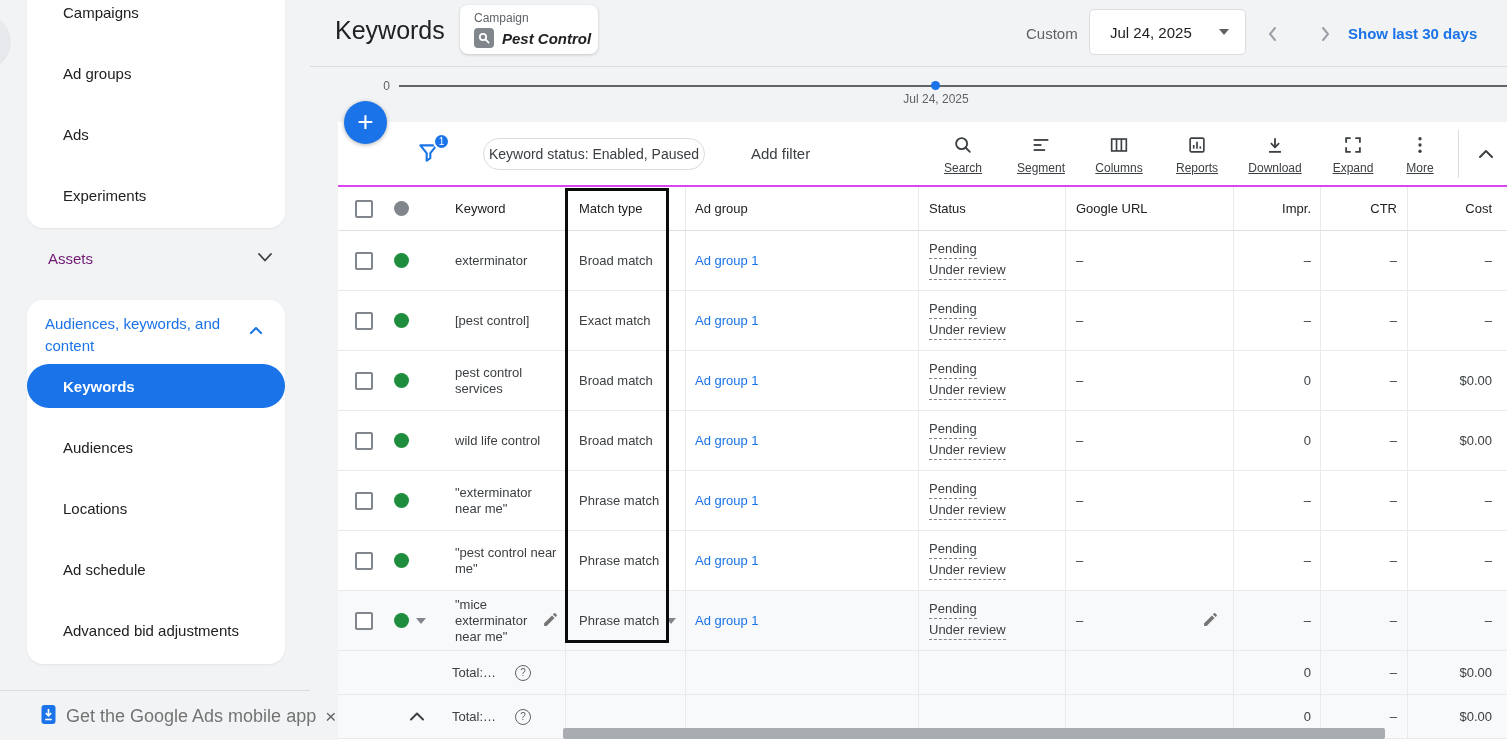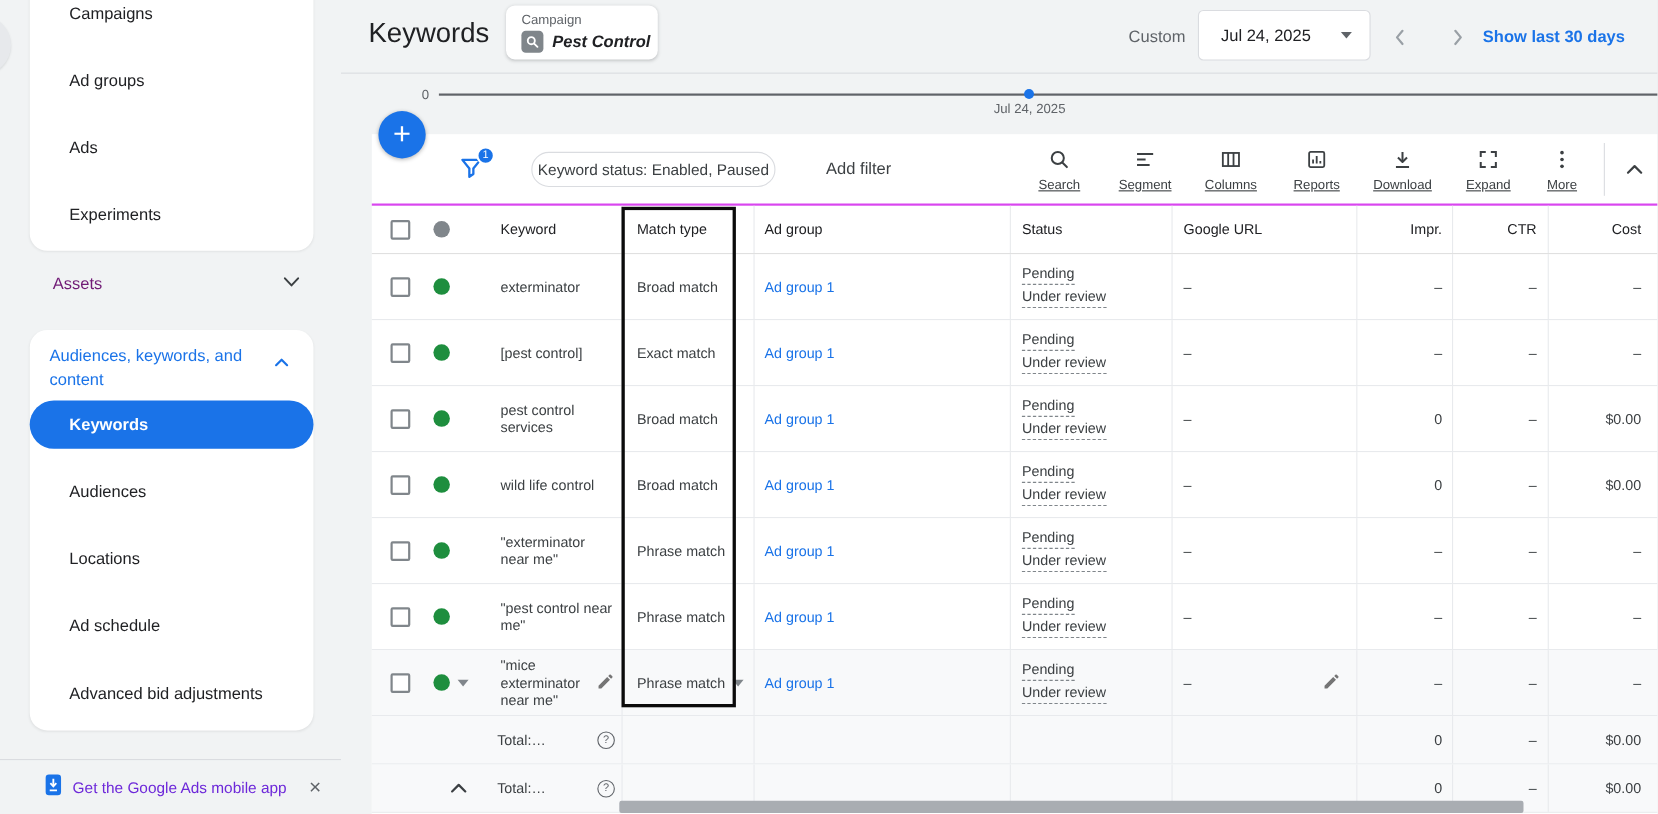--- a/index.html
+++ b/index.html
@@ -16,21 +16,21 @@
   .nav-item { height:61px; display:flex; align-items:center; padding-left:36px; font-size:15px; color:#202124; cursor:pointer; }
   .assets-row { position:absolute; left:48px; top:250px; width:225px; height:32px; display:flex; align-items:flex-start; justify-content:space-between; font-size:15px; color:#701a75; cursor:pointer; }
   .card2 { top:300px; height:364px; }
   .section-header { display:flex; align-items:flex-start; padding:13px 14px 0 18px; cursor:pointer; }
   .section-title { width:192px; font-size:15px; line-height:22px; color:#1a73e8; }
   .section-chevron { margin-top:8px; margin-left:12px; }
   .pill-selected { margin-top:7px; height:44px; width:258px; border-radius:24px; background:#1a73e8; display:flex; align-items:center; padding-left:36px; font-size:15px; font-weight:bold; color:#fff; cursor:pointer; }
   .card2 .nav-item.first { margin-top:9px; }
   .sidebar-divider { position:absolute; left:0; top:690px; width:310px; height:1px; background:#dadce0; }
   .promo { position:absolute; left:40px; top:701px; width:252px; height:30px; display:flex; align-items:center; gap:9px; }
-  .promo-label { font-size:14px; color:#6d28d9; cursor:pointer; white-space:nowrap; }
+  .promo-label { font-size:18px; color:#737373; cursor:pointer; white-space:nowrap; }
   .promo-close { margin-left:auto; font-size:19px; color:#5f6368; line-height:1; cursor:pointer; }
   
   .main { position:absolute; left:310px; top:0; width:1197px; height:740px; }
   .page-title { position:absolute; left:25px; top:16px; font-size:25px; font-weight:400; color:#202124; }
   .campaign-chip { position:absolute; left:150px; top:5px; width:138px; height:49px; background:#fff; border-radius:8px; box-shadow:0 1px 3px rgba(60,64,67,.25); padding:6px 0 0 14px; cursor:pointer; }
   .chip-label { font-size:12px; color:#5f6368; }
   .chip-row { display:flex; align-items:center; margin-top:3px; }
   .chip-badge { width:20px; height:20px; border-radius:4px; background:#80868b; display:flex; align-items:center; justify-content:center; }
   .chip-value { margin-left:8px; font-size:15px; font-weight:bold; color:#202124;font-style:italic; }
   .custom-label { position:absolute; left:716px; top:25px; font-size:15px; color:#5f6368; }
@@ -87,21 +87,21 @@
   .trow.hover { background:#f8f9fa; }
   .kw-text { line-height:16px; word-break:break-word; }
   .link { color:#1a73e8; cursor:pointer; }
   .status-stack { display:flex; flex-direction:column; align-items:flex-start; gap:3px; padding:10px 0; }
   .status-line { font-size:13px; line-height:15px; color:#3c4043; border-bottom:1px dashed #80868b; padding-bottom:2px; }
   .small-caret { width:0; height:0; border-left:5px solid transparent; border-right:5px solid transparent; border-top:6px solid #80868b; margin-left:7px; flex:none; }
   .pencil { flex:none; cursor:pointer; }
   .kw-pencil { margin-left:4px; }
   .fu-pencil { margin-left:auto; margin-right:14px; }
   .total-row { height:44px; background:#f8f9fa; border-bottom:1px solid #e8eaed; }
-  .total-label-cell { padding-left:12px; gap:4px;justify-content:space-between; }
+  .total-label-cell { padding-left:12px; gap:19px; }
   .help-circle { width:16px; height:16px; border:1.5px solid #5f6368; border-radius:50%; font-size:10px; color:#5f6368; display:flex; align-items:center; justify-content:center; flex:none; cursor:pointer; }
   .total-collapse { justify-content:center; cursor:pointer; }
   .bottom-strip { height:4px; background:#fff; }
   .hscroll { position:absolute; left:225px; bottom:1px; width:822px; height:11px; background:#a9adb2; border-radius:2px; cursor:pointer; }
   .annotation-box { position:absolute; left:227px; top:66px; width:104px; height:455px; border:3px solid #0b0b0b; z-index:6; pointer-events:none; }
 </style>
 </head>
 <body>
 
 <div class="page">

